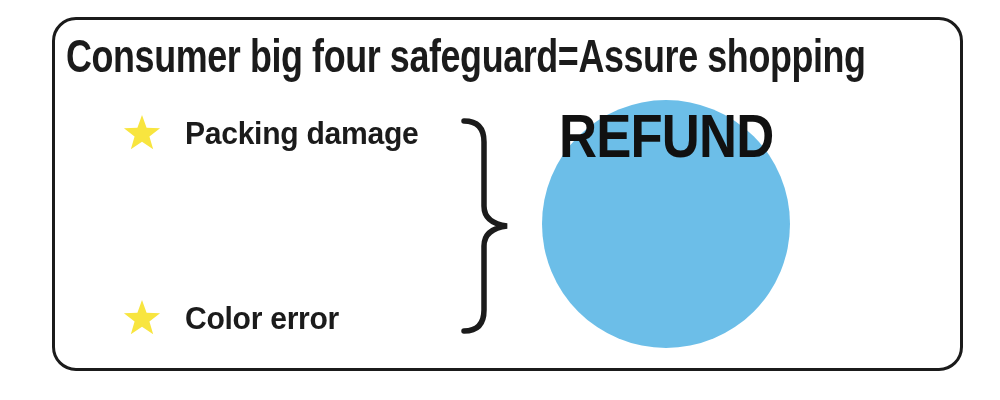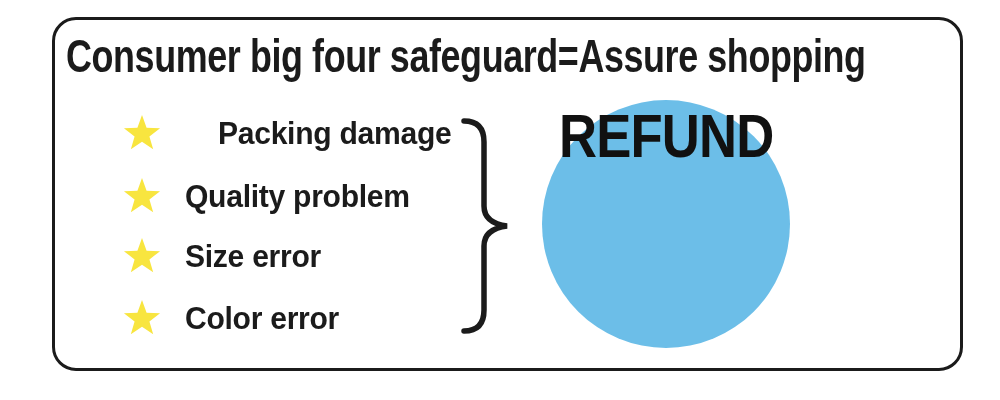--- a/index.html
+++ b/index.html
@@ -39,21 +39,21 @@
     line-height: 1.1;
   }
 
   .row {
     position: absolute;
     left: 123px;
     height: 40px;
     display: flex;
     align-items: center;
   }
-  .row-1 { top: 113px; gap: 33px; }
+  .row-1 { top: 113px; }
   .row-2 { top: 176px; }
   .row-3 { top: 236px; }
   .row-4 { top: 298px; align-items: center; }
 
   .star { width: 38px; height: 38px; flex: 0 0 38px; }
 
   .item-label {
     margin-left: 24px;
     font-size: 32px;
     font-weight: 600;
@@ -98,33 +98,21 @@
 
   <div class="title">Consumer big four safeguard=Assure shopping</div>
 
   <div class="row row-1">
     <svg class="star" viewBox="0 0 38 38">
       <polygon fill="var(--star)" points="19,1 23.58,13.69 37.07,14.13 26.42,22.41 30.17,35.37 19,27.8 7.83,35.37 11.58,22.41 0.93,14.13 14.42,13.69"></polygon>
     </svg>
     <span class="item-label">Packing damage</span>
   </div>
 
-  <div class="row row-2">
-    <svg class="star" viewBox="0 0 38 38">
-      <polygon fill="var(--star)" points="19,1 23.58,13.69 37.07,14.13 26.42,22.41 30.17,35.37 19,27.8 7.83,35.37 11.58,22.41 0.93,14.13 14.42,13.69"></polygon>
-    </svg>
-    <span class="item-label">Quality problem</span>
-  </div>
 
-  <div class="row row-3">
-    <svg class="star" viewBox="0 0 38 38">
-      <polygon fill="var(--star)" points="19,1 23.58,13.69 37.07,14.13 26.42,22.41 30.17,35.37 19,27.8 7.83,35.37 11.58,22.41 0.93,14.13 14.42,13.69"></polygon>
-    </svg>
-    <span class="item-label">Size error</span>
-  </div>
 
   <div class="row row-4">
     <svg class="star" viewBox="0 0 38 38">
       <polygon fill="var(--star)" points="19,1 23.58,13.69 37.07,14.13 26.42,22.41 30.17,35.37 19,27.8 7.83,35.37 11.58,22.41 0.93,14.13 14.42,13.69"></polygon>
     </svg>
     <span class="item-label">Color error</span>
   </div>
 
   <svg class="brace" viewBox="0 0 70 220">
     <path d="M12 5 Q32 5 32 26 L32 90 Q32 107 55 110 Q32 113 32 130 L32 194 Q32 215 12 215" fill="none" stroke="var(--ink)" stroke-width="5.5" stroke-linecap="round"></path>

